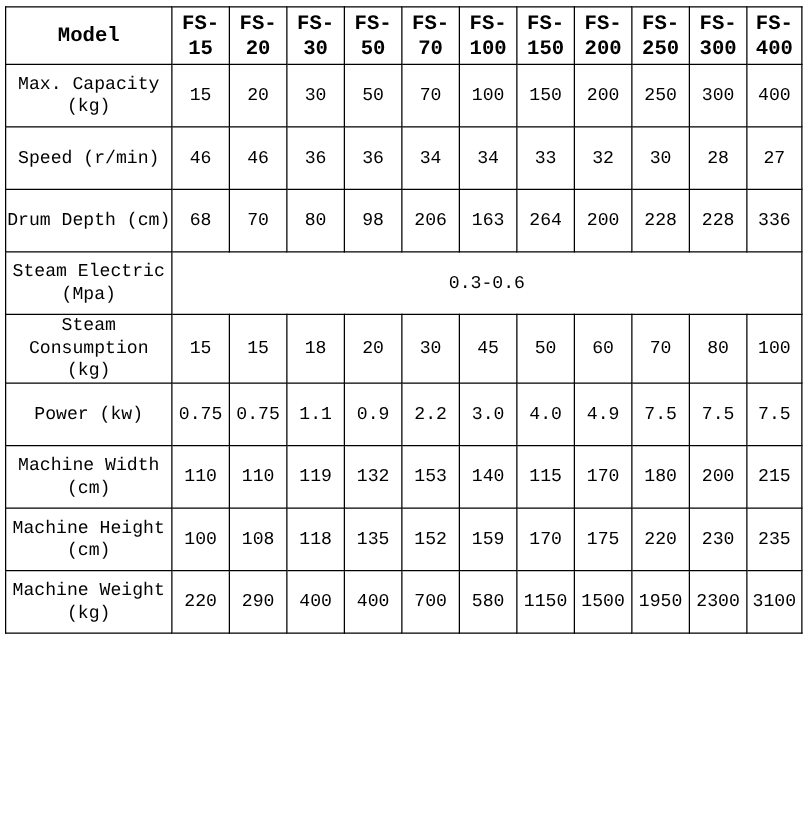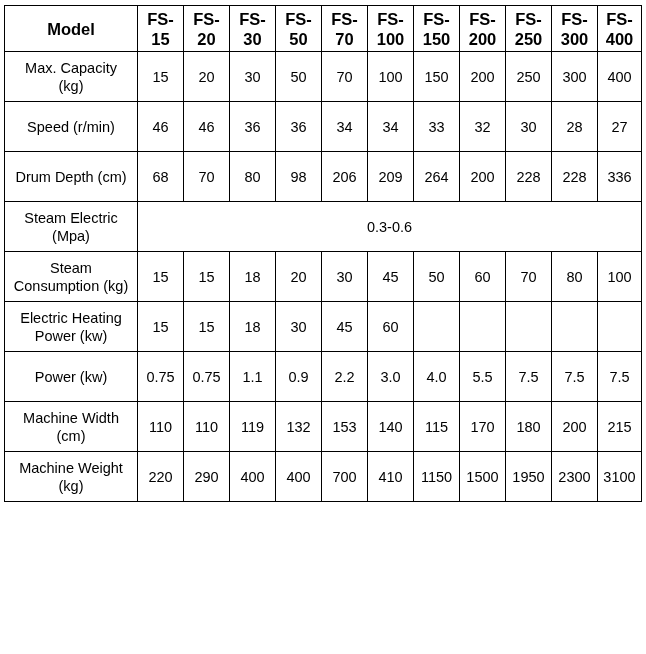--- a/index.html
+++ b/index.html
@@ -2,21 +2,21 @@
 <html><head>
   <meta charset="utf-8">
   <style>
     html, body { margin: 0; padding: 0; background: #ffffff; }
     body { width: 646px; height: 654px; position: relative; overflow: hidden; }
     table.spec {
       position: absolute;
       left: 4px; top: 5px;
       border-collapse: collapse;
       table-layout: fixed;
-      font-family: Liberation Sans, sans-serif;
+      font-family: Liberation Mono, monospace;
       color: #000;
       font-size: 14.5px;
     }
     table.spec td, table.spec th {
       border: 1.3px solid #000;
       text-align: center;
       vertical-align: middle;
       padding: 0;
       line-height: 18px;
     }
@@ -96,21 +96,21 @@
         <td>28</td>
         <td>27</td>
       </tr>
       <tr class="data-row">
         <td class="label-cell"><span>Drum Depth (cm)</span></td>
         <td>68</td>
         <td>70</td>
         <td>80</td>
         <td>98</td>
         <td>206</td>
-        <td>209</td>
+        <td>163</td>
         <td>264</td>
         <td>200</td>
         <td>228</td>
         <td>228</td>
         <td>336</td>
       </tr>
       <tr class="data-row">
         <td class="label-cell"><span>Steam Electric</span><br><span>(Mpa)</span></td>
         <td colspan="11">0.3-0.6</td>
       </tr>
@@ -122,69 +122,69 @@
         <td>20</td>
         <td>30</td>
         <td>45</td>
         <td>50</td>
         <td>60</td>
         <td>70</td>
         <td>80</td>
         <td>100</td>
       </tr>
       <tr class="data-row">
-        <td class="label-cell"><span>Electric Heating</span><br><span>Power (kw)</span></td>
-        <td>15</td>
-        <td>15</td>
-        <td>18</td>
-        <td>30</td>
-        <td>45</td>
-        <td>60</td>
-        <td></td>
-        <td></td>
-        <td></td>
-        <td></td>
-        <td></td>
-      </tr>
-      <tr class="data-row">
         <td class="label-cell"><span>Power (kw)</span></td>
         <td>0.75</td>
         <td>0.75</td>
         <td>1.1</td>
         <td>0.9</td>
         <td>2.2</td>
         <td>3.0</td>
         <td>4.0</td>
-        <td>5.5</td>
+        <td>4.9</td>
         <td>7.5</td>
         <td>7.5</td>
         <td>7.5</td>
       </tr>
       <tr class="data-row">
         <td class="label-cell"><span>Machine Width</span><br><span>(cm)</span></td>
         <td>110</td>
         <td>110</td>
         <td>119</td>
         <td>132</td>
         <td>153</td>
         <td>140</td>
         <td>115</td>
         <td>170</td>
         <td>180</td>
         <td>200</td>
         <td>215</td>
       </tr>
       <tr class="data-row">
+        <td class="label-cell"><span>Machine Height</span><br><span>(cm)</span></td>
+        <td>100</td>
+        <td>108</td>
+        <td>118</td>
+        <td>135</td>
+        <td>152</td>
+        <td>159</td>
+        <td>170</td>
+        <td>175</td>
+        <td>220</td>
+        <td>230</td>
+        <td>235</td>
+      </tr>
+      <tr class="data-row">
         <td class="label-cell"><span>Machine Weight</span><br><span>(kg)</span></td>
         <td>220</td>
         <td>290</td>
         <td>400</td>
         <td>400</td>
         <td>700</td>
-        <td>410</td>
+        <td>580</td>
         <td>1150</td>
         <td>1500</td>
         <td>1950</td>
         <td>2300</td>
         <td>3100</td>
       </tr>
     </tbody>
 </table>
 
 </body></html>

